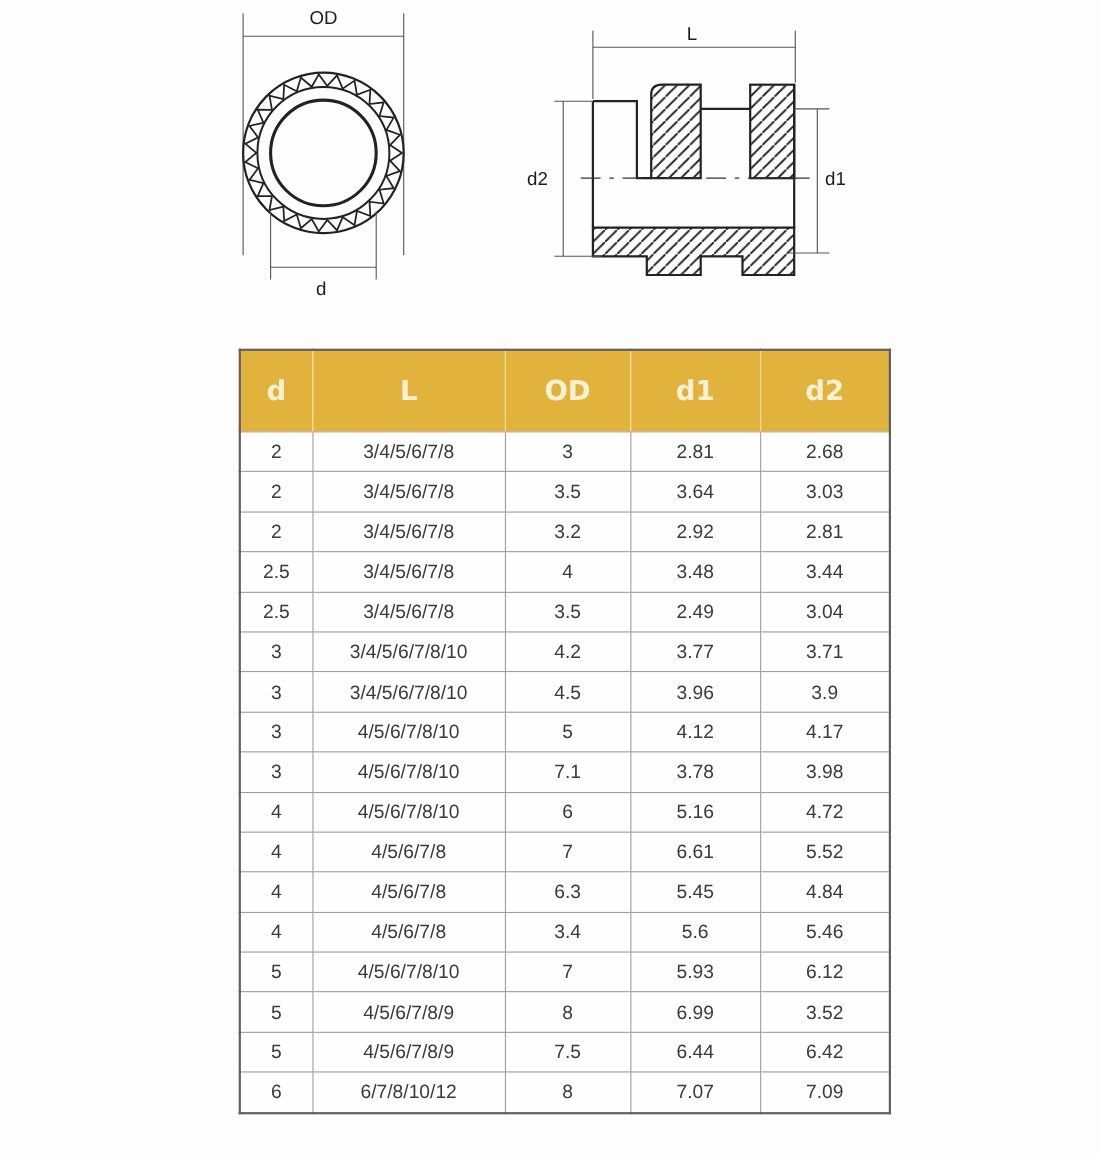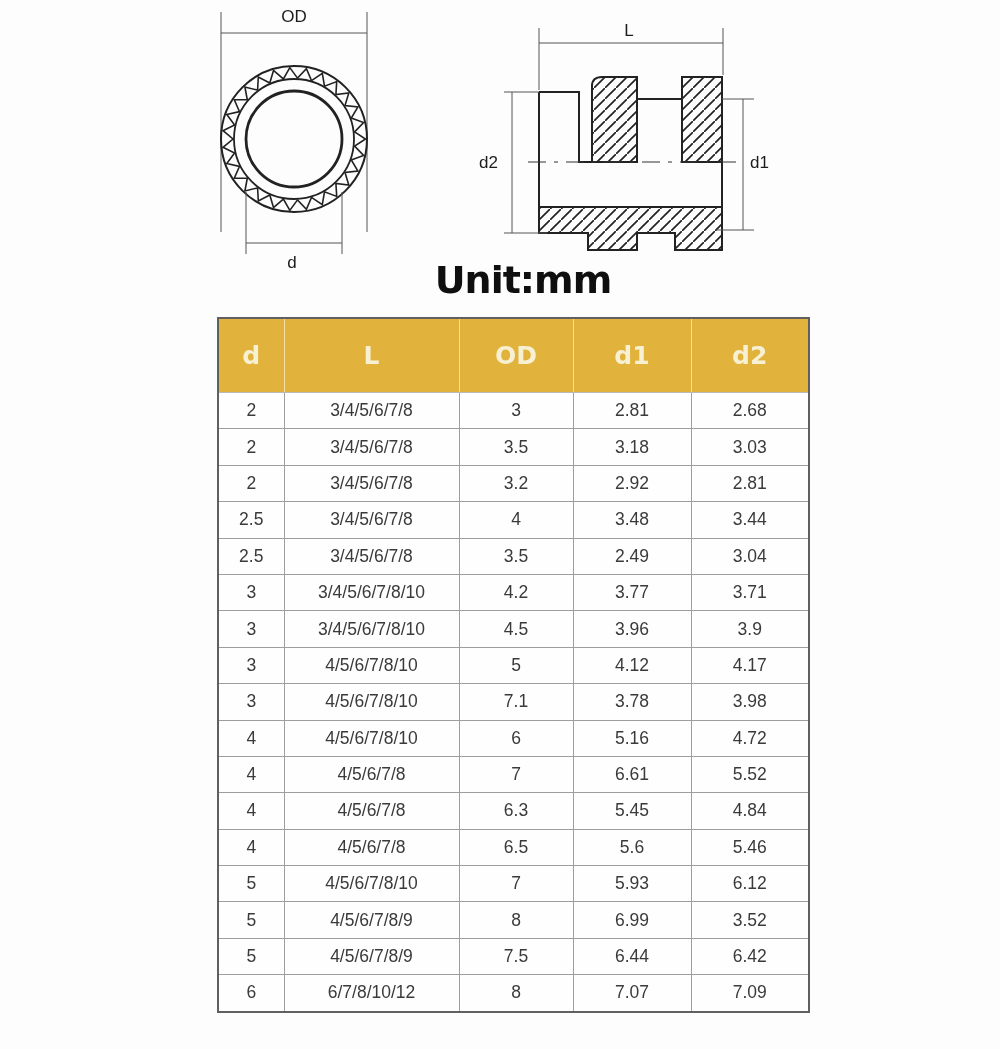--- a/index.html
+++ b/index.html
@@ -89,21 +89,20 @@
     <line x1="504" y1="233" x2="547" y2="233" stroke="#555" stroke-width="1"></line>
     <line x1="512" y1="92" x2="512" y2="233" stroke="#555" stroke-width="1"></line>
     <text class="dim-text" x="498" y="168" text-anchor="end">d2</text>
 
     <line x1="722" y1="99" x2="754" y2="99" stroke="#555" stroke-width="1"></line>
     <line x1="717" y1="230" x2="754" y2="230" stroke="#555" stroke-width="1"></line>
     <line x1="743" y1="99" x2="743" y2="230" stroke="#555" stroke-width="1"></line>
     <text class="dim-text" x="750" y="168" text-anchor="start">d1</text>
   </svg>
 
-  <div class="unit-label">Unit:mm</div>
 
   <table class="dim-table">
     <colgroup>
       <col class="c0">
         <col class="c1">
         <col class="c2">
         <col class="c3">
         <col class="c4">
     </colgroup>
     <thead>
@@ -120,21 +119,21 @@
           <td>2</td>
           <td>3/4/5/6/7/8</td>
           <td>3</td>
           <td>2.81</td>
           <td>2.68</td>
         </tr>
         <tr>
           <td>2</td>
           <td>3/4/5/6/7/8</td>
           <td>3.5</td>
-          <td>3.18</td>
+          <td>3.64</td>
           <td>3.03</td>
         </tr>
         <tr>
           <td>2</td>
           <td>3/4/5/6/7/8</td>
           <td>3.2</td>
           <td>2.92</td>
           <td>2.81</td>
         </tr>
         <tr>
@@ -196,21 +195,21 @@
         <tr>
           <td>4</td>
           <td>4/5/6/7/8</td>
           <td>6.3</td>
           <td>5.45</td>
           <td>4.84</td>
         </tr>
         <tr>
           <td>4</td>
           <td>4/5/6/7/8</td>
-          <td>6.5</td>
+          <td>3.4</td>
           <td>5.6</td>
           <td>5.46</td>
         </tr>
         <tr>
           <td>5</td>
           <td>4/5/6/7/8/10</td>
           <td>7</td>
           <td>5.93</td>
           <td>6.12</td>
         </tr>

